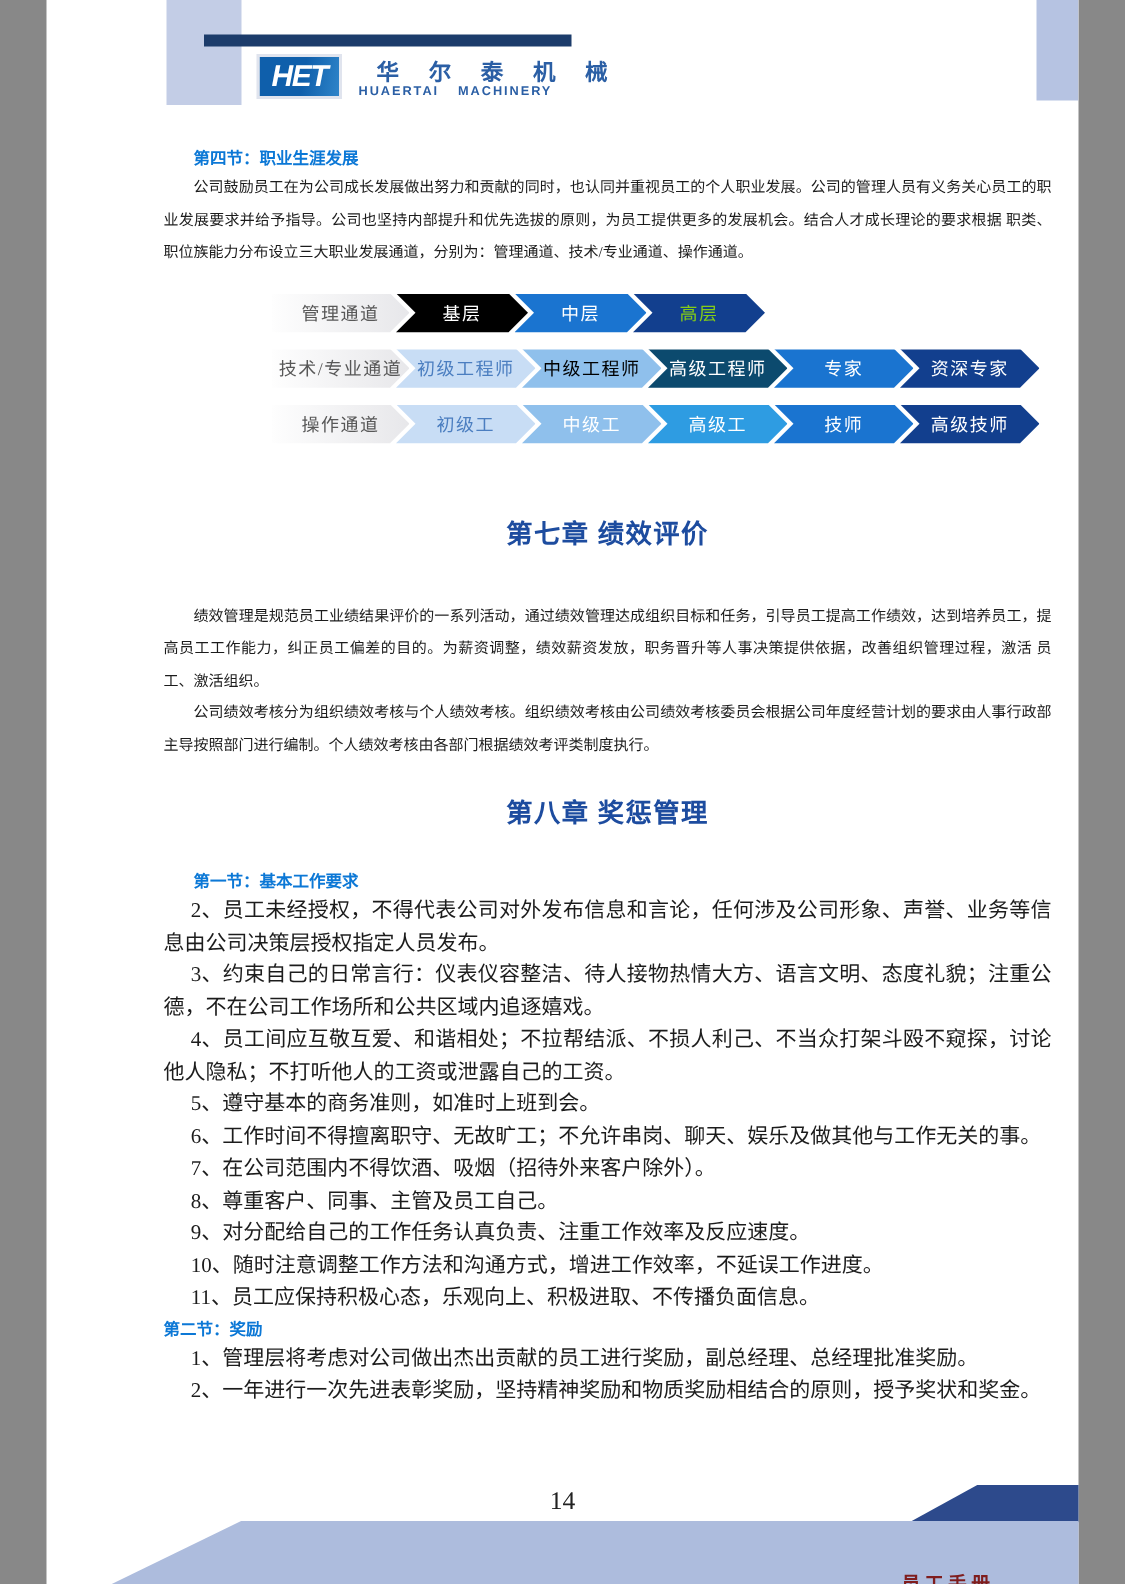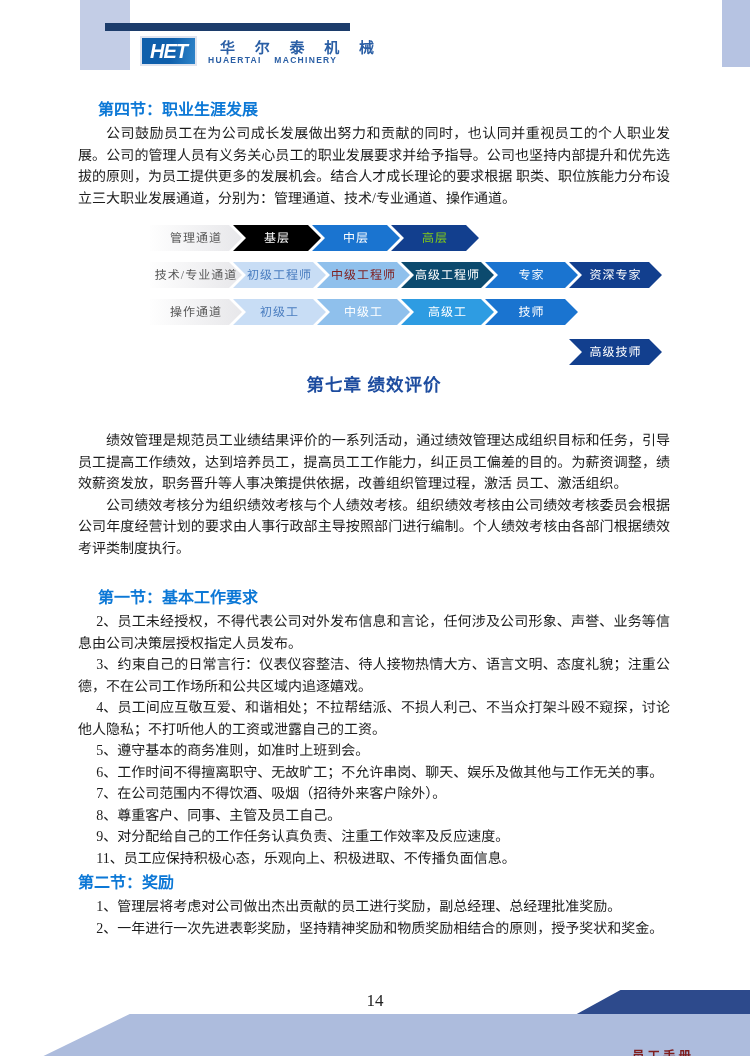--- a/index.html
+++ b/index.html
@@ -1,17 +1,17 @@
 <!DOCTYPE html>
 <html lang="zh-CN"><head>
 <meta charset="utf-8">
 <style>
   html,body { margin:0; padding:0; background:#888; }
   .page {
-    position:relative; width:750px; height:1056px; margin:0 auto;
+    position:relative; width:688px; height:1056px; margin:0 auto;
     background:#ffffff; overflow:hidden;
     font-family:"Liberation Serif","DejaVu Serif",serif;
     color:#1c1c1c;
   }
   
   .corner-left  { position:absolute; left:80px;  top:0; width:50px; height:70px; background:#c3cde6; }
   .corner-right { position:absolute; right:0;    top:0; width:28px; height:67px; background:#b6c3e2; }
   .navy-bar     { position:absolute; left:105px; top:23px; width:245px; height:8px; background:#1c3c6b; }
   .logo-box {
     position:absolute; left:140px; top:36px; width:57px; height:30px;
@@ -28,24 +28,24 @@
     font-size:15px; font-weight:bold; letter-spacing:8px; color:#2b5fa5; white-space:nowrap;margin-left:12px;
   }
   .brand-en {
     position:absolute; left:208px; top:55px;
     font-family:"Liberation Sans","DejaVu Sans",sans-serif;
     font-size:8.5px; font-weight:bold; letter-spacing:1.3px; word-spacing:9px; color:#2b5fa5; white-space:nowrap;
   }
   
   .content { position:absolute; left:78px; top:96px; width:592px; }
   .sec-title {
-    margin:0 0 3px 20px; font-size:16px; font-weight:bold; color:#0c78d6;
+    margin:0 0 3px 20px; font-size:11px; font-weight:bold; color:#0c78d6;
   }
   .body-para {
-    margin:0; font-size:14px; line-height:21.5px; text-align:justify; text-indent:2em;
+    margin:0; font-size:10px; line-height:21.5px; text-align:justify; text-indent:2em;
   }
   .item {
     margin:0; font-size:14px; line-height:21.5px; text-align:justify; text-indent:1.3em;
   }
   .chap-title {
     margin:46px 0 0 0; font-size:17.5px; font-weight:bold; color:#1d4c9f;
     text-align:center; letter-spacing:1px;
   }
   .mt34 { margin-top:34px; }
   .mt20 { margin-top:20px; }
@@ -106,49 +106,51 @@
     <div class="diagram">
       <div class="chan-row">
         <div class="chev lab">管理通道</div>
         <div class="chev st r1" style="background: #000000; color: rgb(255, 255, 255);">基层</div>
         <div class="chev st r1" style="background: rgb(26, 116, 208); color: rgb(255, 255, 255);">中层</div>
         <div class="chev st r1" style="background: rgb(18, 63, 142); color: #84cc16;">高层</div>
       </div>
       <div class="chan-row">
         <div class="chev lab">技术/专业通道</div>
         <div class="chev st" style="background: rgb(200, 221, 245); color: rgb(75, 126, 192);">初级工程师</div>
-        <div class="chev st" style="background: rgb(143, 192, 236); color: #7f1d1d;">中级工程师</div>
+        <div class="chev st" style="background: rgb(143, 192, 236); color: #000000;">中级工程师</div>
         <div class="chev st" style="background: #0c4a6e; color: rgb(255, 255, 255);">高级工程师</div>
         <div class="chev st" style="background: rgb(26, 116, 208); color: rgb(255, 255, 255);">专家</div>
         <div class="chev st" style="background: rgb(18, 63, 142); color: rgb(255, 255, 255);">资深专家</div>
       </div>
       <div class="chan-row">
         <div class="chev lab">操作通道</div>
         <div class="chev st" style="background: rgb(200, 221, 245); color: rgb(75, 126, 192);">初级工</div>
         <div class="chev st" style="background: rgb(143, 192, 236); color: rgb(255, 255, 255); text-align: center;">中级工</div>
         <div class="chev st" style="background: rgb(46, 156, 226); color: rgb(255, 255, 255);">高级工</div>
         <div class="chev st" style="background: rgb(26, 116, 208); color: rgb(255, 255, 255);">技师</div>
-        <div class="chev st" style="background: rgb(18, 63, 142); color: rgb(255, 255, 255); margin-top: 40px;">高级技师</div>
+        <div class="chev st" style="background: rgb(18, 63, 142); color: rgb(255, 255, 255);">高级技师</div>
       </div>
     </div>
 
     <h2 class="chap-title">第七章 绩效评价</h2>
     <p class="body-para mt34">绩效管理是规范员工业绩结果评价的一系列活动，通过绩效管理达成组织目标和任务，引导员工提高工作绩效，达到培养员工，提高员工工作能力，纠正员工偏差的目的。为薪资调整，绩效薪资发放，职务晋升等人事决策提供依据，改善组织管理过程，激活 员工、激活组织。</p>
     <p class="body-para">公司绩效考核分为组织绩效考核与个人绩效考核。组织绩效考核由公司绩效考核委员会根据公司年度经营计划的要求由人事行政部主导按照部门进行编制。个人绩效考核由各部门根据绩效考评类制度执行。</p>
 
+    <h2 class="chap-title mt20">第八章 奖惩管理</h2>
 
     <h3 class="sec-title mt25">第一节：基本工作要求</h3>
     <p class="item">2、员工未经授权，不得代表公司对外发布信息和言论，任何涉及公司形象、声誉、业务等信息由公司决策层授权指定人员发布。</p>
     <p class="item">3、约束自己的日常言行：仪表仪容整洁、待人接物热情大方、语言文明、态度礼貌；注重公德，不在公司工作场所和公共区域内追逐嬉戏。</p>
     <p class="item">4、员工间应互敬互爱、和谐相处；不拉帮结派、不损人利己、不当众打架斗殴不窥探，讨论他人隐私；不打听他人的工资或泄露自己的工资。</p>
     <p class="item">5、遵守基本的商务准则，如准时上班到会。</p>
     <p class="item">6、工作时间不得擅离职守、无故旷工；不允许串岗、聊天、娱乐及做其他与工作无关的事。</p>
     <p class="item">7、在公司范围内不得饮酒、吸烟（招待外来客户除外）。</p>
     <p class="item">8、尊重客户、同事、主管及员工自己。</p>
     <p class="item">9、对分配给自己的工作任务认真负责、注重工作效率及反应速度。</p>
+    <p class="item">10、随时注意调整工作方法和沟通方式，增进工作效率，不延误工作进度。</p>
     <p class="item">11、员工应保持积极心态，乐观向上、积极进取、不传播负面信息。</p>
 
     <h3 class="sec-title" style="margin-left:0;">第二节：奖励</h3>
     <p class="item">1、管理层将考虑对公司做出杰出贡献的员工进行奖励，副总经理、总经理批准奖励。</p>
     <p class="item">2、一年进行一次先进表彰奖励，坚持精神奖励和物质奖励相结合的原则，授予奖状和奖金。</p>
   </div>
 
   <div class="page-number">14</div>
   <div class="footer-navy"></div>
   <div class="footer-band"></div>

